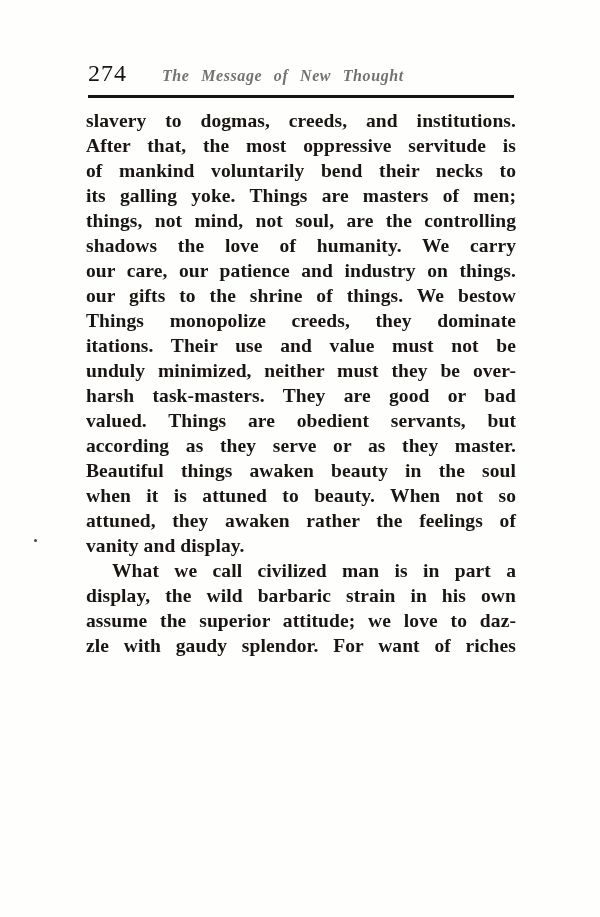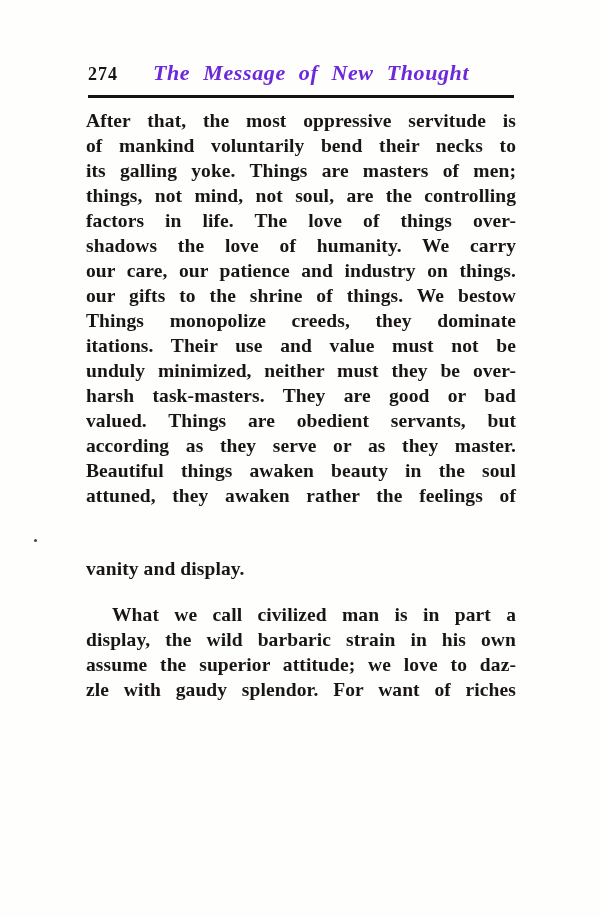--- a/index.html
+++ b/index.html
@@ -25,34 +25,34 @@
     top: 60px;
     left: 88px;
     width: 426px;
     height: 28px;
     display: flex;
     align-items: baseline;
     white-space: nowrap;
   }
 
   .page-number {
-    font-size: 18px;
-    font-weight: 700;
+    font-size: 24px;
+    font-weight: 400;
     letter-spacing: 1px;
     color: #181512;
   }
 
   .running-title {
     margin-left: 35px;
-    font-size: 22px;
+    font-size: 16px;
     font-weight: 700;
     font-style: italic;
     word-spacing: 7px;
     letter-spacing: 0.6px;
-    color: #6d28d9;
+    color: #737373;
   }
 
   .header-rule {
     position: absolute;
     top: 95px;
     left: 88px;
     width: 426px;
     height: 3px;
     background: #161310;
   }
@@ -72,26 +72,24 @@
   .line {
     height: 25px;
     text-align: justify;
     text-align-last: justify;
     text-justify: inter-word;
     white-space: normal;
   }
 
   .line.no-justify {
     text-align-last: left;
-    margin-top: 48px;
   }
 
   .line.indent {
     text-indent: 26px;
-    margin-top: 21px;
   }
 
   .speck {
     position: absolute;
     top: 539px;
     left: 34px;
     width: 3px;
     height: 3px;
     border-radius: 50%;
     background: #4a453f;
@@ -103,35 +101,36 @@
 <div class="page">
 
   <div class="page-header">
     <span class="page-number">274</span>
     <span class="running-title">The Message of New Thought</span>
   </div>
 
   <div class="header-rule"></div>
 
   <div class="body-text">
+      <div class="line">slavery to dogmas, creeds, and institutions.</div>
       <div class="line">After that, the most oppressive servitude is</div>
       <div class="line">of mankind voluntarily bend their necks to</div>
       <div class="line">its galling yoke. Things are masters of men;</div>
       <div class="line">things, not mind, not soul, are the controlling</div>
-      <div class="line">factors in life. The love of things over-</div>
       <div class="line">shadows the love of humanity. We carry</div>
       <div class="line">our care, our patience and industry on things.</div>
       <div class="line">our gifts to the shrine of things. We bestow</div>
       <div class="line">Things monopolize creeds, they dominate</div>
       <div class="line">itations. Their use and value must not be</div>
       <div class="line">unduly minimized, neither must they be over-</div>
       <div class="line">harsh task-masters. They are good or bad</div>
       <div class="line">valued. Things are obedient servants, but</div>
       <div class="line">according as they serve or as they master.</div>
       <div class="line">Beautiful things awaken beauty in the soul</div>
+      <div class="line">when it is attuned to beauty. When not so</div>
       <div class="line">attuned, they awaken rather the feelings of</div>
       <div class="line no-justify">vanity and display.</div>
       <div class="line indent">What we call civilized man is in part a</div>
       <div class="line">display, the wild barbaric strain in his own</div>
       <div class="line">assume the superior attitude; we love to daz-</div>
       <div class="line">zle with gaudy splendor. For want of riches</div>
     </div>
 
   <div class="speck"></div>
 

